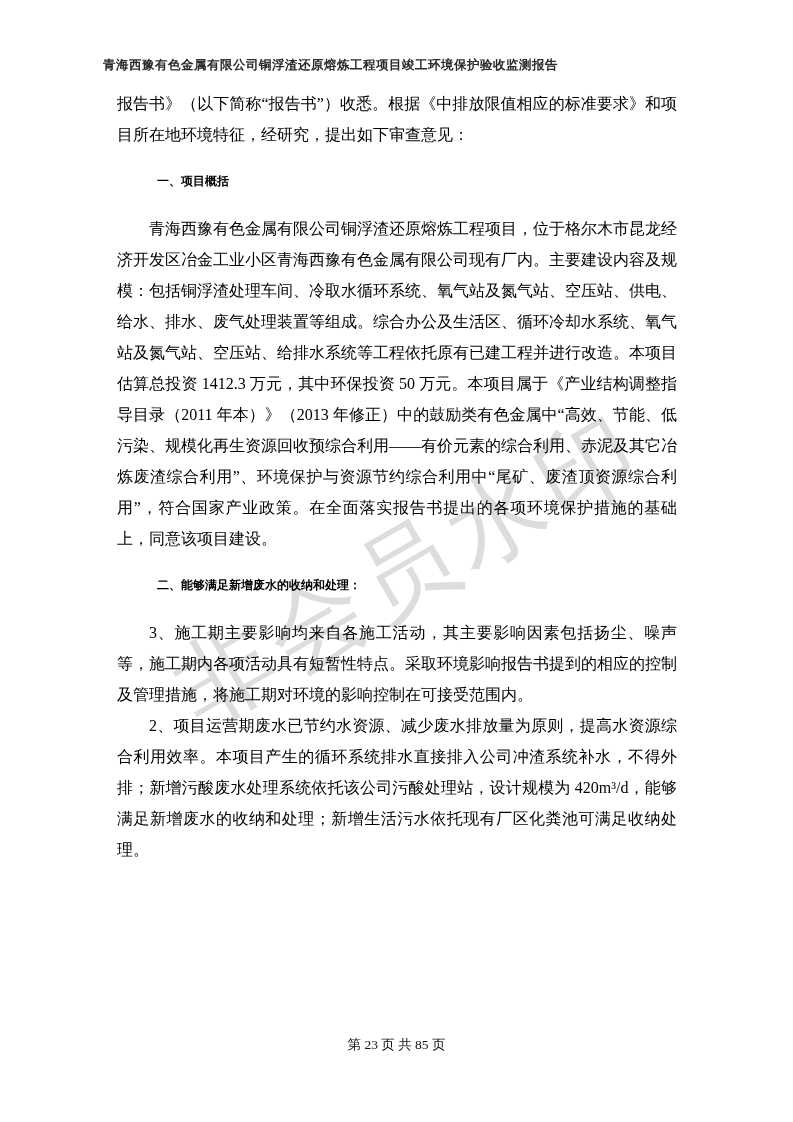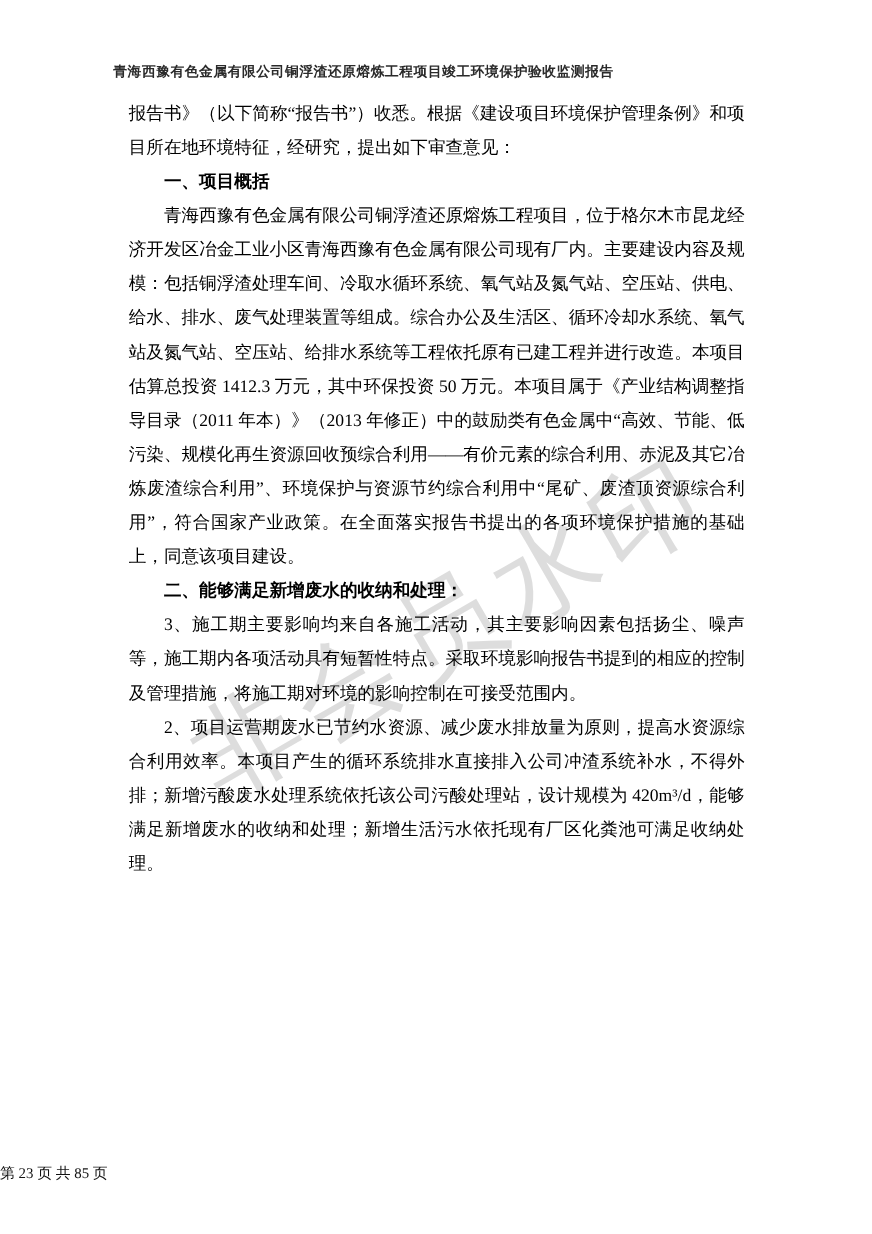--- a/index.html
+++ b/index.html
@@ -38,32 +38,33 @@
     z-index: 2;
   }
   .doc-body p {
     margin: 0;
     text-indent: 2em;
   }
   .doc-body p.continuation {
     text-indent: 0;
   }
   .doc-body .section-heading {
-    margin: 0;
-    font-size: 16px;
+    margin: 16px;
+    font-size: 12px;
     line-height: 31px;
     text-indent: 2em;
     font-weight: bold;
     font-family: "Liberation Sans", "DejaVu Sans", sans-serif;
   }
   .doc-footer {
     position: absolute;
-    top: 1058px;
+    top: 1036px;
     left: 0;
     width: 793px;
+    text-align: center;
     font-size: 13.5px;
     color: #111111;
     z-index: 2;
   }
   .watermark {
     position: absolute;
     top: 570px;
     left: 410px;
     transform: translate(-50%, -50%) rotate(-30deg);
     transform-origin: center center;
@@ -80,21 +81,21 @@
 <body>
 
 <div class="page">
 
   <div class="watermark">非会员水印</div>
 
   <div class="doc-header">青海西豫有色金属有限公司铜浮渣还原熔炼工程项目竣工环境保护验收监测报告</div>
 
   <div class="doc-body">
 
-    <p class="continuation">报告书》（以下简称“报告书”）收悉。根据《建设项目环境保护管理条例》和项目所在地环境特征，经研究，提出如下审查意见：</p>
+    <p class="continuation">报告书》（以下简称“报告书”）收悉。根据《中排放限值相应的标准要求》和项目所在地环境特征，经研究，提出如下审查意见：</p>
 
     <p class="section-heading">一、项目概括</p>
 
     <p>青海西豫有色金属有限公司铜浮渣还原熔炼工程项目，位于格尔木市昆龙经济开发区冶金工业小区青海西豫有色金属有限公司现有厂内。主要建设内容及规模：包括铜浮渣处理车间、冷取水循环系统、氧气站及氮气站、空压站、供电、给水、排水、废气处理装置等组成。综合办公及生活区、循环冷却水系统、氧气站及氮气站、空压站、给排水系统等工程依托原有已建工程并进行改造。本项目估算总投资 1412.3 万元，其中环保投资 50 万元。本项目属于《产业结构调整指导目录（2011 年本）》（2013 年修正）中的鼓励类有色金属中“高效、节能、低污染、规模化再生资源回收预综合利用——有价元素的综合利用、赤泥及其它冶炼废渣综合利用”、环境保护与资源节约综合利用中“尾矿、废渣顶资源综合利用”，符合国家产业政策。在全面落实报告书提出的各项环境保护措施的基础上，同意该项目建设。</p>
 
     <p class="section-heading">二、能够满足新增废水的收纳和处理：</p>
 
     <p>3、施工期主要影响均来自各施工活动，其主要影响因素包括扬尘、噪声等，施工期内各项活动具有短暂性特点。采取环境影响报告书提到的相应的控制及管理措施，将施工期对环境的影响控制在可接受范围内。</p>
 
     <p>2、项目运营期废水已节约水资源、减少废水排放量为原则，提高水资源综合利用效率。本项目产生的循环系统排水直接排入公司冲渣系统补水，不得外排；新增污酸废水处理系统依托该公司污酸处理站，设计规模为 420m³/d，能够满足新增废水的收纳和处理；新增生活污水依托现有厂区化粪池可满足收纳处理。</p>

